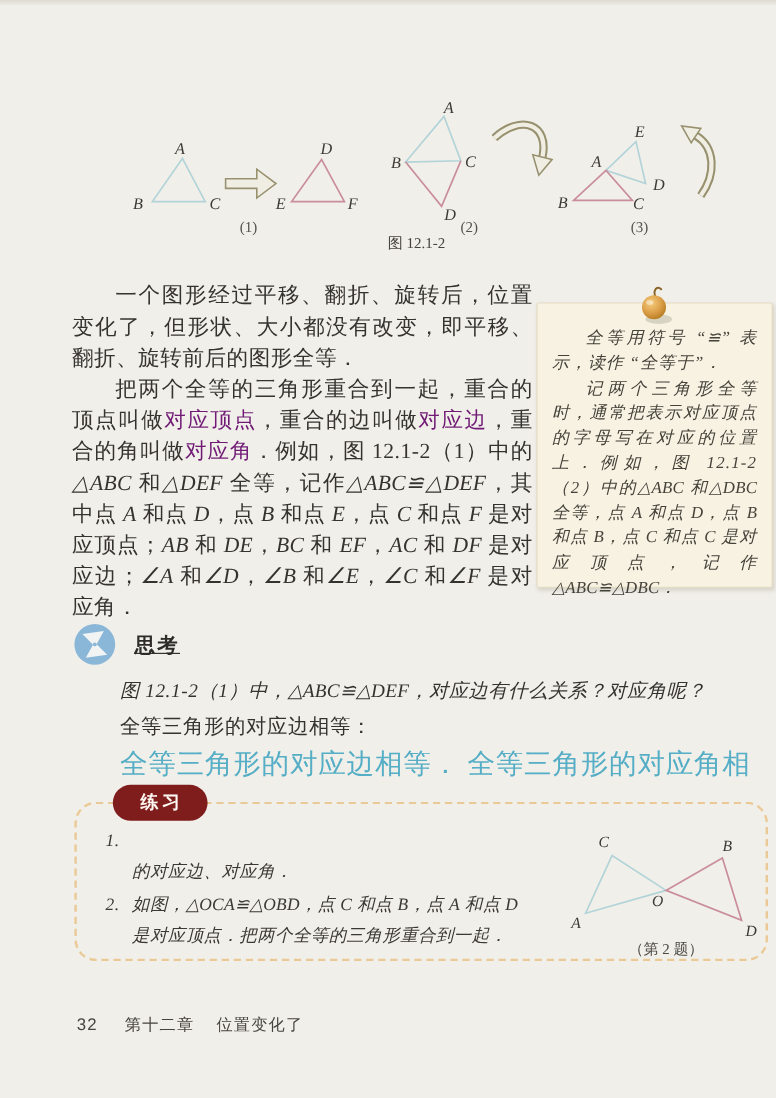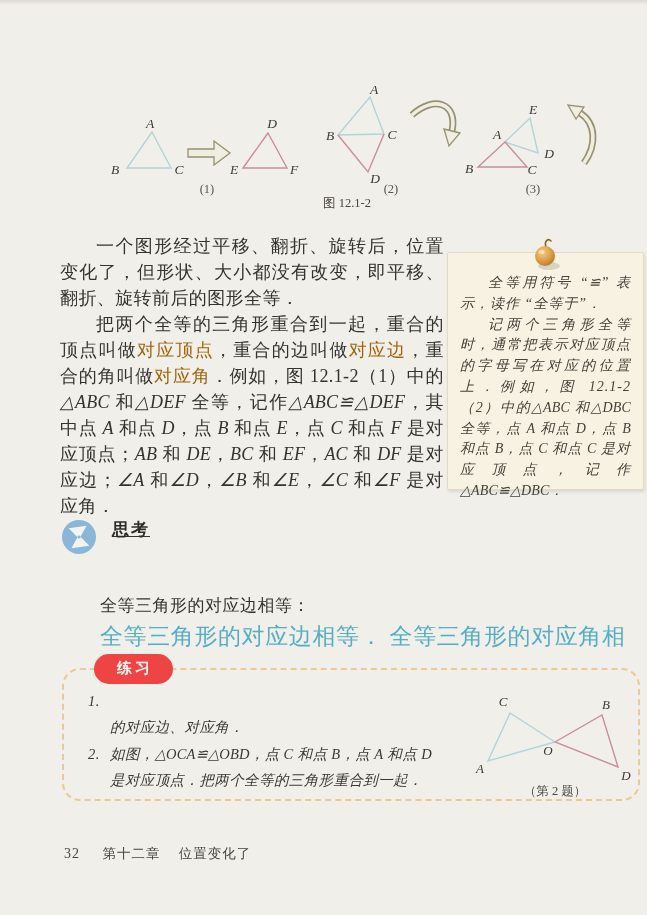--- a/index.html
+++ b/index.html
@@ -9,58 +9,58 @@
         background:linear-gradient(#dddad2,rgba(241,239,234,0));pointer-events:none;}
   svg text{font-family:"Liberation Serif",serif;}
   .vlabel{font-style:italic;font-size:13.5px;fill:#3c3a36;}
   .figcap{font-size:12.5px;fill:#55534e;}
   .figband{position:absolute;left:0;top:85px;}
 
   .main-text{position:absolute;left:60px;top:233px;width:384px;}
   .para{margin:0;text-indent:2em;text-align:justify;font-size:18px;line-height:26px;
         letter-spacing:0.4px;}
   .m{font-style:italic;letter-spacing:0.2px;}
-  .teal{color:#a16207;}
+  .teal{color:#701a75;}
 
   .note-card{position:absolute;left:447px;top:252px;width:197px;height:238px;
         background:#f7f2e2;border:1px solid #e3dcc5;border-radius:2px;
         box-shadow:1px 2px 3px rgba(120,110,85,.18);box-sizing:border-box;
         padding:20px 12px 20px 12px;}
   .note-card p{margin:0;text-indent:2em;text-align:justify;font-size:14px;
         line-height:20.8px;letter-spacing:1px;color:#45423a;font-style:italic;}
   .pin{position:absolute;left:528px;top:236px;}
 
   .think{position:absolute;left:60px;top:518px;width:565px;}
-  .think-head{display:flex;align-items:flex-start;gap:14px;text-decoration:underline;}
+  .think-head{display:flex;align-items:center;gap:14px;text-decoration:underline;}
   .think-title{font-family:"Liberation Sans",sans-serif;font-weight:bold;
         font-size:17px;color:#2e2c29;letter-spacing:2px;}
   .think-text{margin:9px 0 0 40px;font-size:16px;line-height:24px;
         letter-spacing:0.5px;font-style:italic;}
 
   .prop-intro{position:absolute;left:100px;top:594px;margin:0;font-size:17px;
         letter-spacing:0.5px;color:#35332f;}
   .prop-statement{position:absolute;left:100px;top:621px;margin:0;font-size:23px;
         letter-spacing:0.6px;color:#55aec5;}
 
   .practice{position:absolute;left:62px;top:668px;width:578px;height:133px;
         border:2px dashed #eac996;border-radius:18px;box-sizing:border-box;}
-  .practice-badge{position:absolute;left:30px;top:-16px;background:#ef4444;
+  .practice-badge{position:absolute;left:30px;top:-16px;background:#7f1d1d;
         color:#fdf9f2;font-family:"Liberation Sans",sans-serif;font-weight:bold;
         font-size:15px;letter-spacing:3px;padding:5px 20px 6px 23px;border-radius:16px;}
   .pr-items{position:absolute;left:24px;top:19px;width:420px;}
   .pr-item{position:relative;padding-left:22px;font-size:14.5px;line-height:25.5px;
         letter-spacing:0.4px;font-style:italic;color:#3b3933;margin-bottom:2px;}
   .pr-num{position:absolute;left:0;top:0;}
   .ex-svg{position:absolute;left:376px;top:18px;}
   .ex-label{font-style:italic;font-size:13px;fill:#3c3a36;}
   .ex-cap{font-size:12.5px;fill:#4a4842;}
 
   .footer{position:absolute;left:64px;top:845px;font-size:13.5px;color:#46443f;
         letter-spacing:1px;}
-  .footer .pgnum{font-family:Liberation Serif, serif;font-size:14px;margin-right:18px;}
+  .footer .pgnum{font-family:Liberation Sans, sans-serif;font-size:14px;margin-right:18px;}
   .footer .chap{margin-right:14px;}
 </style>
 </head>
 <body>
 
 <div class="page">
 
   <svg class="figband" width="647" height="142" viewBox="0 0 647 142">
 
     <g>
@@ -139,20 +139,21 @@
 
   <div class="think">
     <div class="think-head">
       <svg width="38" height="38" viewBox="0 0 38 38">
         <circle cx="19" cy="19" r="17" fill="#8ab7d8"></circle>
         <polygon points="10,9 28,9 20.5,19 28,29 10,29 17.5,19" fill="#f2f4f4" transform="rotate(-8 19 19)"></polygon>
         <circle cx="19" cy="19" r="1.6" fill="#8ab7d8"></circle>
       </svg>
       <span class="think-title">思考</span>
     </div>
+    <p class="think-text"><span>图 12.1-2（1）中，</span><span class="m">△ABC≌△DEF</span><span>，对应边有什么关系？对应角呢？</span></p>
   </div>
 
   <p class="prop-intro">全等三角形的对应边相等：</p>
   <p class="prop-statement">全等三角形的对应边相等． 全等三角形的对应角相等．</p>
 
   <div class="practice">
     <div class="practice-badge">练习</div>
     <div class="pr-items">
       <div class="pr-item">
         <span class="pr-num">1.</span>

